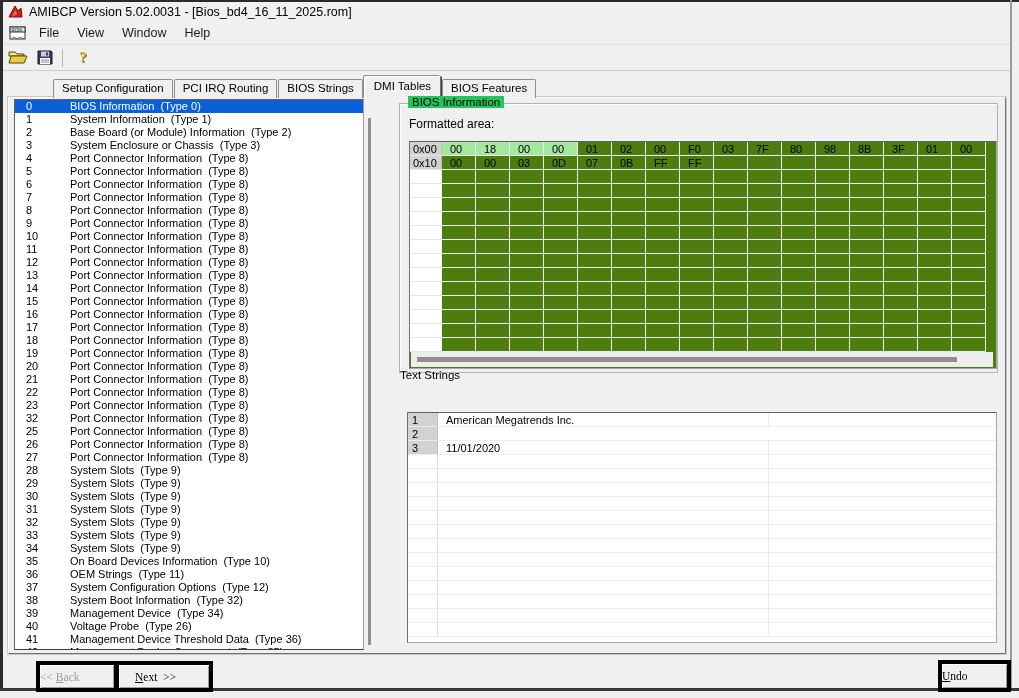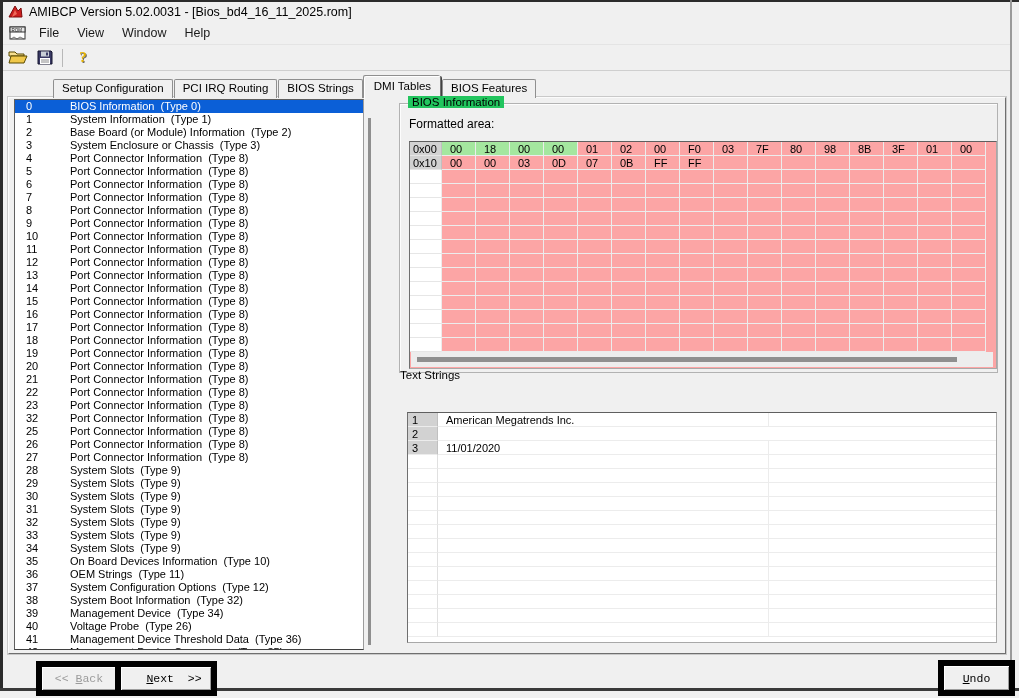--- a/index.html
+++ b/index.html
@@ -26,38 +26,38 @@
   
   #dmi-list{left:14px;top:99px;width:348px;height:549px;background:#fff;border:1px solid;border-color:#5f5f5f #9c9c9c #3f3f3f #5f5f5f;overflow:hidden;z-index:6;}
   .lrow{height:13px;line-height:13px;font-size:11px;white-space:pre;display:flex;color:#000;}
   .lrow .lnum{width:44px;padding-left:11px;flex:none;}
   .lrow.sel{background:#0b5fd7;color:#fff;}
   #list-splitter{left:368px;top:118px;width:3px;height:527px;background:#8f8f8f;z-index:6;}
   
   #groupbox{left:399px;top:103px;width:597px;height:268px;border:1px solid #b2b2b2;box-shadow:inset 1px 1px 0 #fdfdfd;z-index:6;}
   #group-title{left:8px;top:-8px;background:#22c55e;padding:0 4px;font-size:11.5px;color:#000;}
   #formatted-label{left:9px;top:13px;font-size:12px;color:#000;}
-  #hexgrid{left:9px;top:37px;width:586px;height:226px;background:#fca5a5;border:1px solid;border-color:#5f5f5f #a8a8a8 #a8a8a8 #6f6f6f;overflow:hidden;}
+  #hexgrid{left:9px;top:37px;width:586px;height:226px;background:#4d7c0f;border:1px solid;border-color:#5f5f5f #a8a8a8 #a8a8a8 #6f6f6f;overflow:hidden;}
   .hrow{display:flex;height:14px;line-height:14px;font-size:11px;}
   .haddr{width:32px;flex:none;background:#d2d2d2;border-right:1px solid #c0c0c0;border-bottom:1px solid #e6e6e6;padding-left:3px;box-sizing:border-box;}
   .haddr.blank{background:#fff;border-right:1px solid #ececec;}
   .hcell{width:34px;flex:none;border-right:1px solid #ececec;border-bottom:1px solid #ececec;padding-left:8px;box-sizing:border-box;white-space:pre;}
   .hcell.green{background:#a4e79f;}
   #hscroll{position:absolute;left:1px;bottom:1px;width:582px;height:15px;background:#ededed;}
   #hscroll .thumb{position:absolute;left:6px;top:5px;width:540px;height:5px;background:#8f8f8f;}
   
   #textstrings-label{left:400px;top:369px;font-size:11.5px;color:#000;z-index:6;}
   #strgrid{left:407px;top:412px;width:588px;height:229px;background:#fff;border:1px solid;border-color:#5f5f5f #a8a8a8 #a8a8a8 #6f6f6f;overflow:hidden;z-index:6;}
   .srow{display:flex;height:14px;line-height:14px;font-size:11px;}
   .snum{width:30px;flex:none;border-right:1px solid #e0e0e0;border-bottom:1px solid #ececec;padding-left:4px;box-sizing:border-box;}
   .snum.gray{background:#d2d2d2;border-right:1px solid #c0c0c0;}
   .sval{width:331px;flex:none;border-right:1px solid #ececec;border-bottom:1px solid #ececec;padding-left:8px;box-sizing:border-box;white-space:pre;overflow:hidden;}
   .srest{flex:1;border-bottom:1px solid #ececec;}
   
-  .btn{position:absolute;background:#f0f0f0;border:6px solid #000000;box-shadow:inset 1px 1px 0 #ffffff, inset -1px -1px 0 #9d9d9d;font-size:11.5px;color:#000;display:flex;align-items:center;justify-content:center;font-family:Liberation Mono, monospace;}
+  .btn{position:absolute;background:#f0f0f0;border:4px solid #000000;box-shadow:inset 1px 1px 0 #ffffff, inset -1px -1px 0 #9d9d9d;font-size:11.5px;color:#000;display:flex;align-items:center;justify-content:flex-start;font-family:Liberation Serif, serif;}
   .btn.disabled{color:#9b9b9b;}
   #back-btn{left:36px;top:661px;width:74px;height:23px;}
   #next-btn{left:115px;top:661px;width:74px;height:23px;padding-left:16px;}
   #undo-btn{left:938px;top:660px;width:65px;height:24px;}
   .btn u{text-decoration:underline;}
   
   svg{display:block;}
   #help-glyph{font-size:15px;font-weight:bold;color:#e8b400;text-shadow:1px 1px 0 #6a6a6a;font-family:"Liberation Serif",serif;}
 </style>
 </head>

